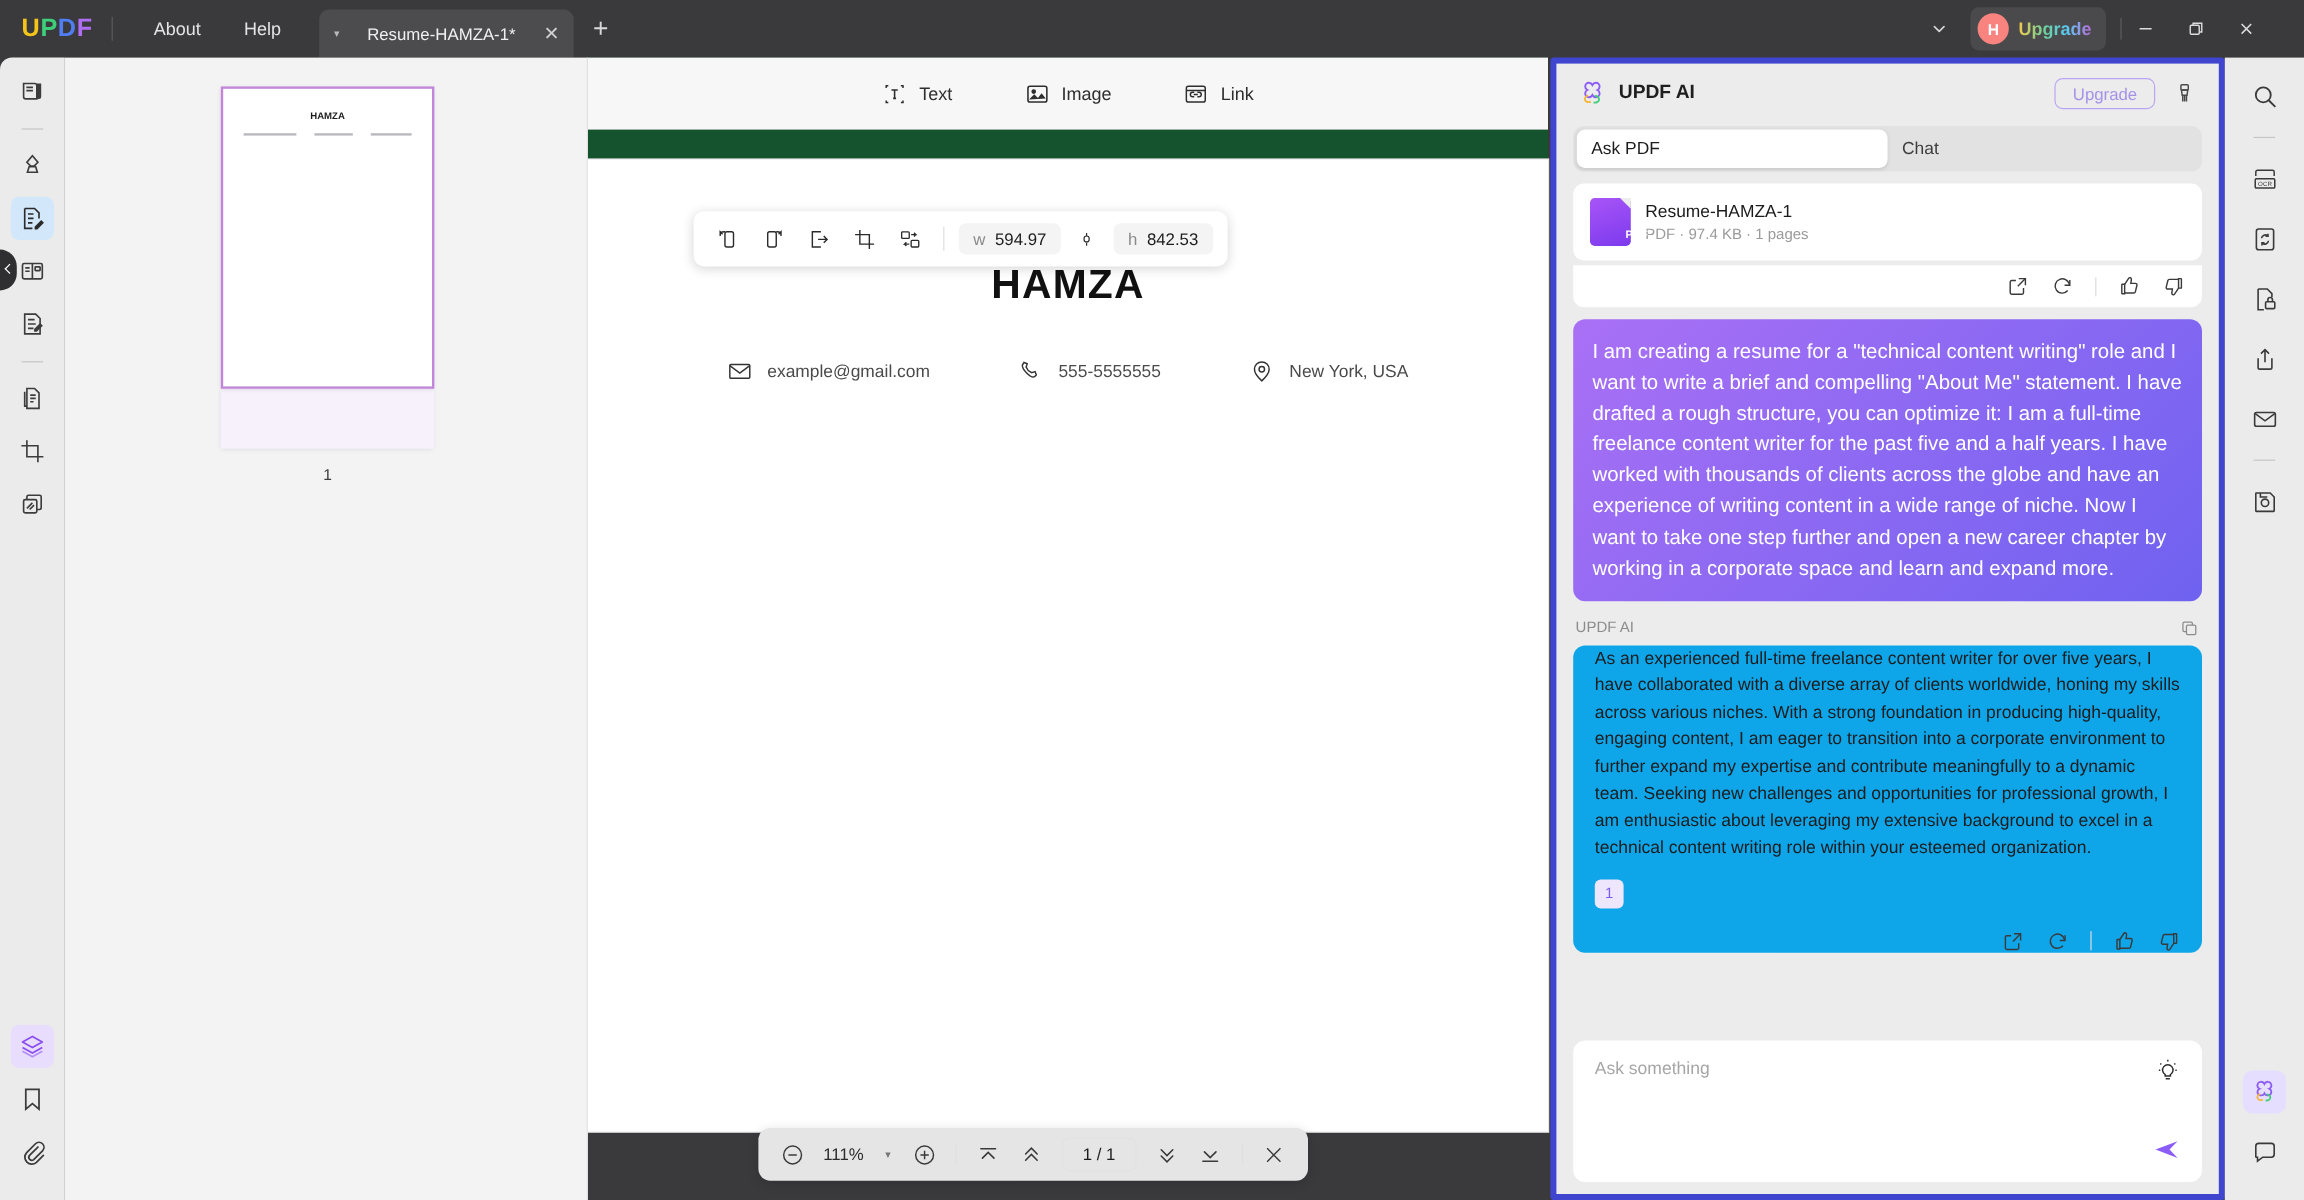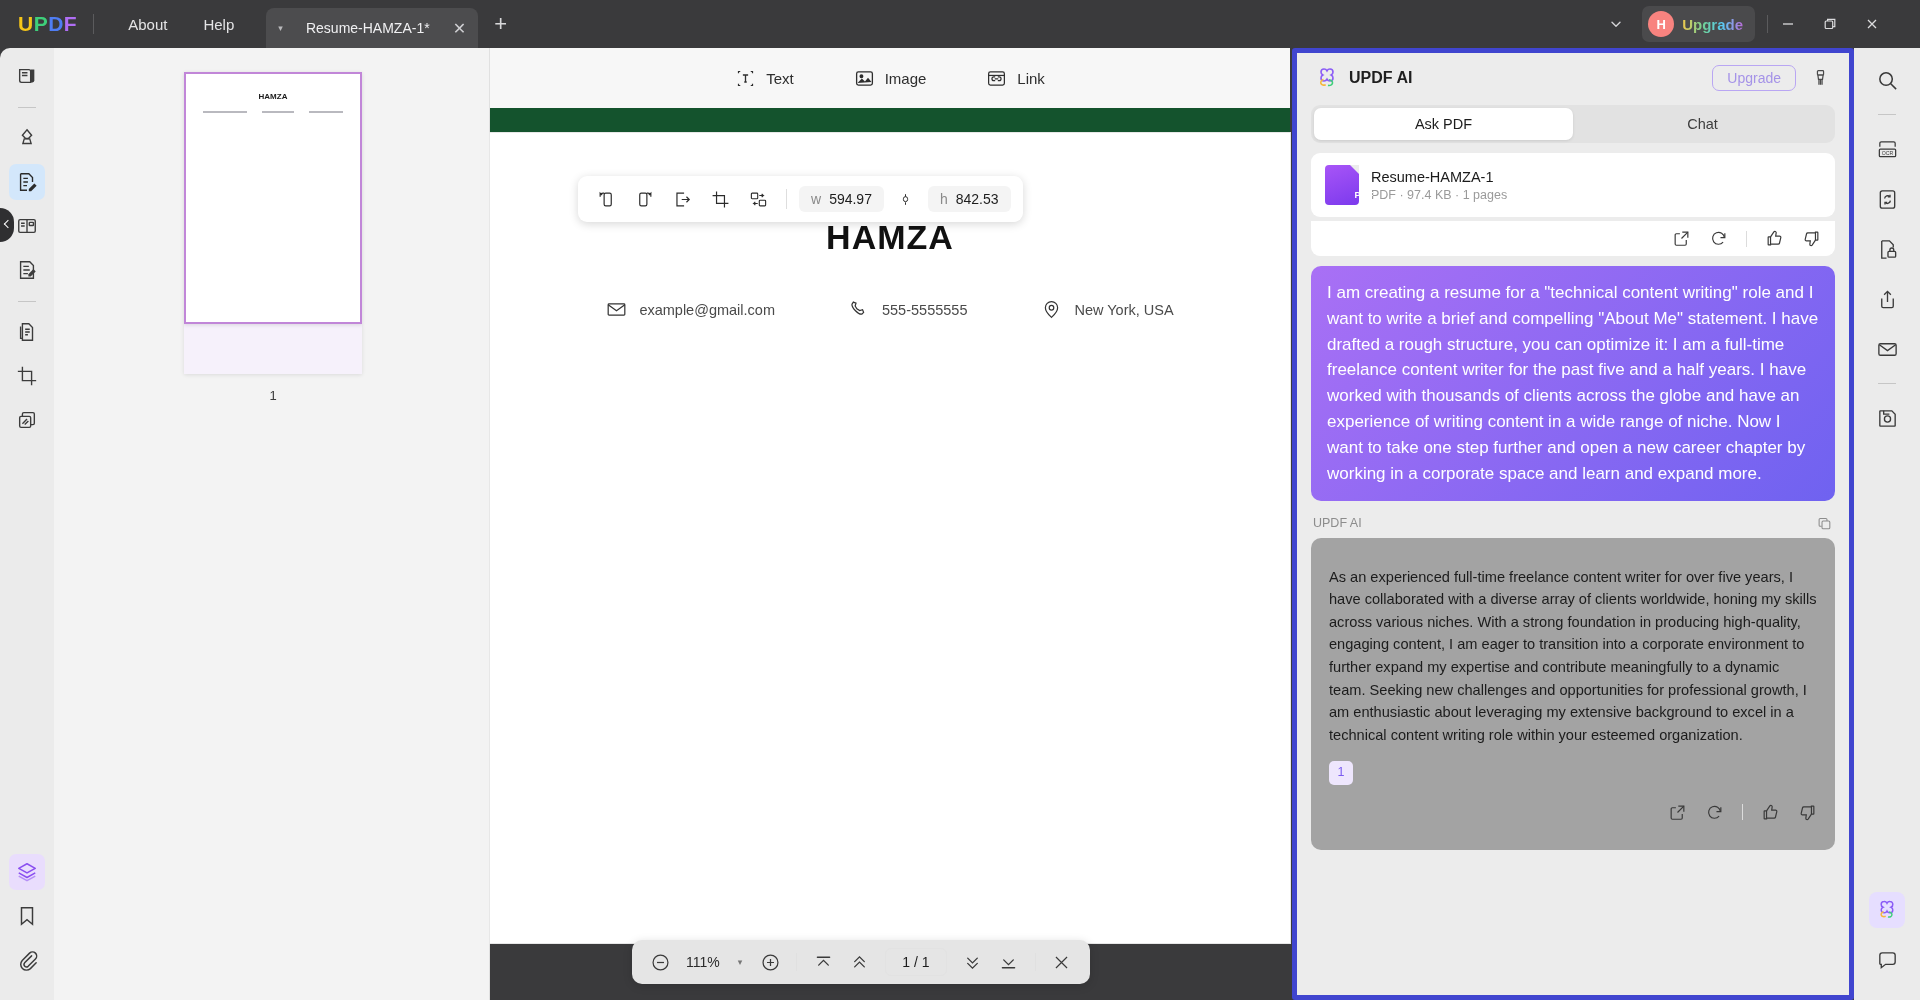--- a/index.html
+++ b/index.html
@@ -154,21 +154,21 @@
   .ai-title { font-size: 16px; font-weight: bold; color: #1f1f1f; margin-left: 10px; }
   .ai-head-right { margin-left: auto; display: flex; align-items: center; gap: 14px; }
   .ai-upgrade {
     border: 1px solid #b9a6f3; color: #a593e8; border-radius: 7px;
     font-size: 14px; padding: 4px 14px; background: #ececec;
   }
   .ai-tabs {
     display: flex; margin: 4px 14px 0; background: #e2e2e2; border-radius: 9px; padding: 3px;
   }
   .ai-tab {
-    flex: 1; text-align: center; font-size: 14.5px; color: #3d3d3d;
+    flex: 1; font-size: 14.5px; color: #3d3d3d;
     padding: 8px 12px; border-radius: 7px;
   }
   .ai-tab.active { background: #fff; color: #1d1d1d; box-shadow: 0 1px 3px rgba(0,0,0,.10); }
   .ai-scroll { flex: 1; overflow: hidden; padding: 0 14px; }
   .file-card {
     background: #fff; border-radius: 9px; margin-top: 10px; padding: 12px 14px;
     display: flex; align-items: center; gap: 12px;
   }
   .pdf-ico {
     width: 34px; height: 40px; border-radius: 4px; position: relative;
@@ -187,21 +187,21 @@
     display:flex; align-items:center; justify-content:flex-end; gap:18px; color:#3a3a3a;
   }
   .msg-user {
     background: linear-gradient(135deg,#a970f5 0%,#6f62f0 100%);
     color: #fff; border-radius: 10px; padding: 14px 16px; margin-top: 10px;
     font-size: 17px; line-height: 1.52;
   }
   .ai-label { font-size: 12.5px; color: #8c8c8c; margin: 14px 2px 6px; display:flex; align-items:center; }
   .ai-label .copy { margin-left:auto; color:#8c8c8c; }
   .msg-ai {
-    background: #a3a3a3; border-radius: 10px; padding: 28px 18px; font-size: 14.6px;
+    background: #0ea5e9; border-radius: 10px; padding: 0 18px; font-size: 14.6px;
     line-height: 1.55; color: #1c1c1c;
   }
   .cite {
     display:inline-flex; align-items:center; justify-content:center;
     width:24px; height:24px; border-radius:5px; background:#eee6fd;
     color:#7b5cf0; font-size:12.5px; margin-top:14px;
   }
   .msg-actions { display:flex; align-items:center; justify-content:flex-end; gap:18px; margin-top:18px; color:#3a3a3a; }
   .act-sep { width:1px; height:16px; background:#dcdcdc; }
   .ask-box {
@@ -639,20 +639,35 @@
             <div>
               <svg width="19" height="19" viewBox="0 0 24 24" fill="none" stroke="#3a3a3a" stroke-width="1.5">
                   <path d="M17 14V4h2.5a.5.5 0 01.5.5v9a.5.5 0 01-.5.5H17z"></path>
                   <path d="M17 14l-4.2 6.3a1.6 1.6 0 01-2.9-1.1l.6-4.2H5.6a1.6 1.6 0 01-1.55-2l1.7-7A1.6 1.6 0 017.3 4.8H17"></path>
                 </svg>
             </div>
           </div>
         </div>
       </div>
 
+      <div class="ask-box">
+        <div class="ask-ph">Ask something</div>
+        <div class="bulb">
+          <svg width="21" height="21" viewBox="0 0 24 24" fill="none" stroke="#2e2e2e" stroke-width="1.4">
+              <path d="M9.5 16.5a5 5 0 115 0v1.5h-5v-1.5z"></path>
+              <path d="M10 20.5h4"></path>
+              <path d="M12 2.5v1.5M4.8 6l1 .8M19.2 6l-1 .8M3.5 12.5h1.3M19.2 12.5h1.3"></path>
+            </svg>
+        </div>
+        <div class="send">
+          <svg width="26" height="26" viewBox="0 0 24 24" fill="#8b5cf6">
+              <path d="M3 12l17-6.5-6.2 6.5L20 18.5 3 12z"></path>
+            </svg>
+        </div>
+      </div>
     </div>
   </div>
 
   <div class="right-rail">
     <div class="rr-btn">
       <svg width="23" height="23" viewBox="0 0 24 24" fill="none" stroke="#3a3a3a" stroke-width="1.6">
           <circle cx="10.5" cy="10.5" r="6.5"></circle>
           <path d="M15.4 15.4L21 21"></path>
         </svg>
     </div>

